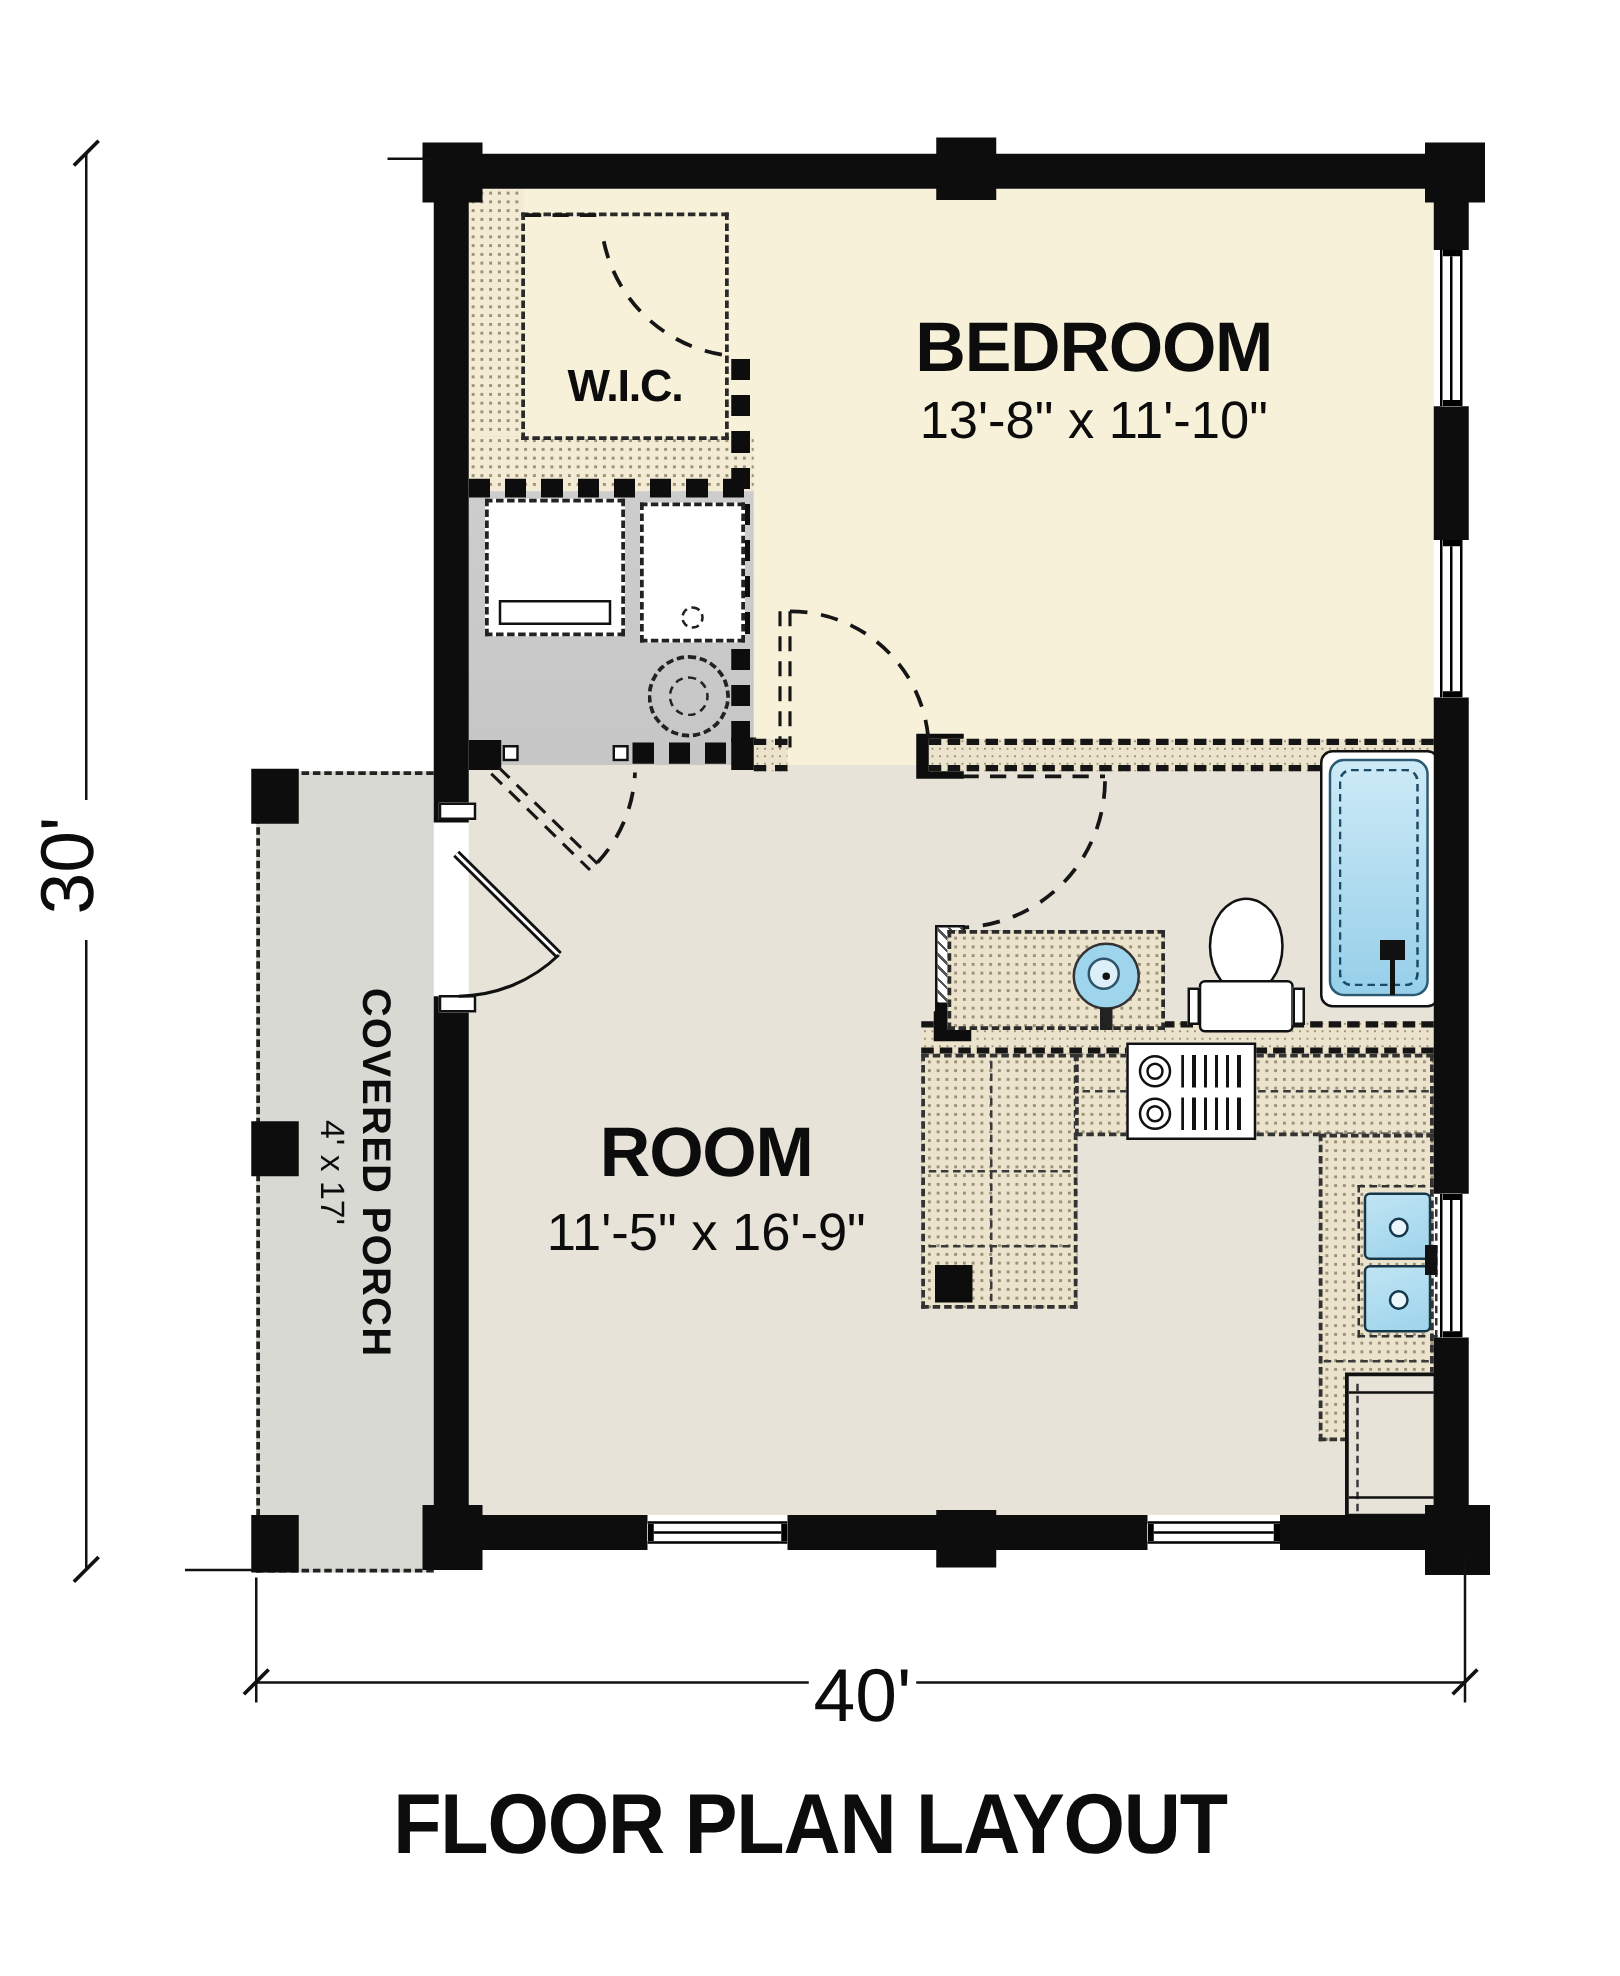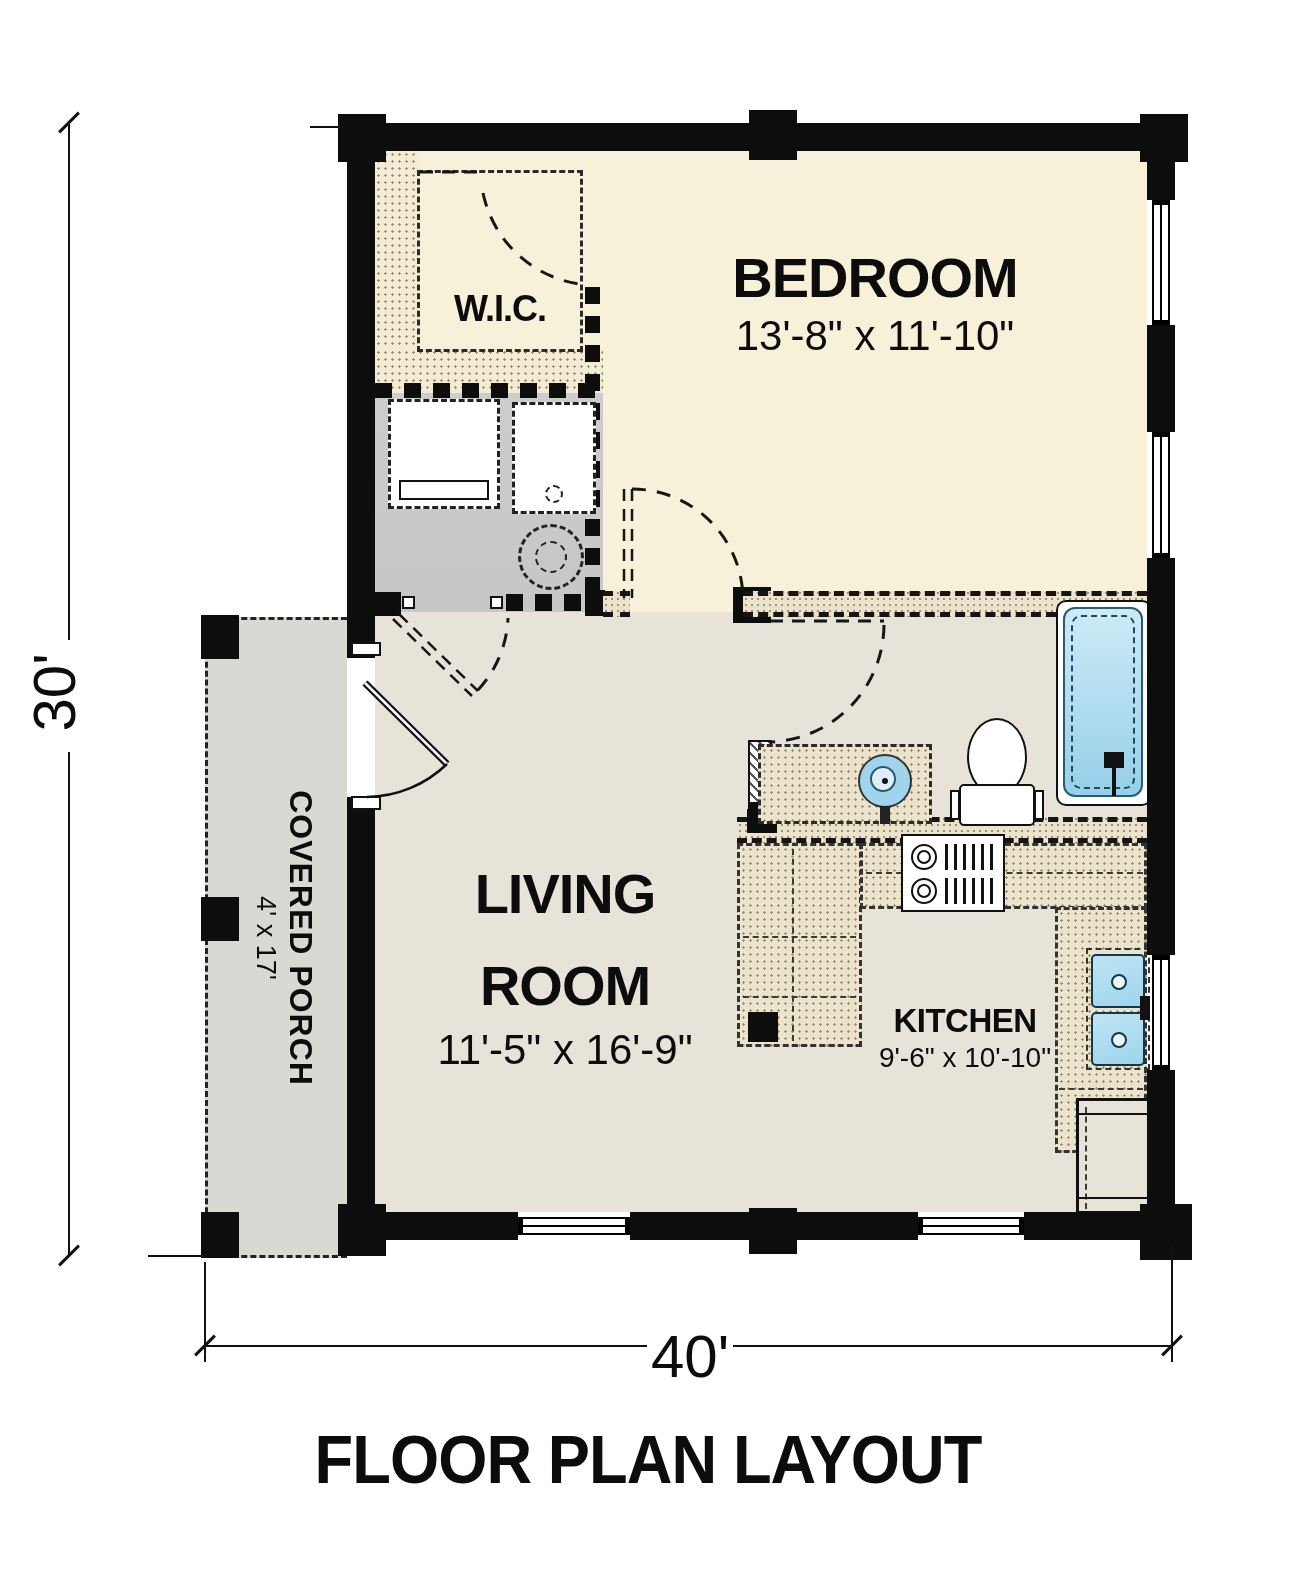--- a/index.html
+++ b/index.html
@@ -190,29 +190,24 @@
     <div>BEDROOM</div>
     <div class="sz" style="font-size:42px;margin-top:2px">13'-8" x 11'-10"</div>
   </div>
 
   <div class="lbl" style="left:417px;top:288px;width:166px;font-size:36px">
     <div>W.I.C.</div>
   </div>
 
 
   <div class="lbl" style="left:383px;top:862px;width:364px;font-size:56px">
-    <div>LIVING</div>
     <div style="margin-top:28px">ROOM</div>
     <div class="sz" style="font-size:42px;margin-top:8px">11'-5" x 16'-9"</div>
   </div>
 
-  <div class="lbl" style="left:792px;top:1002px;width:346px;font-size:33px;letter-spacing:-0.5px">
-    <div>KITCHEN</div>
-    <div class="sz" style="font-size:28px;margin-top:2px">9'-6" x 10'-10"</div>
-  </div>
 
   <div class="lbl" style="left:-3px;top:896px;width:560px;height:84px;font-size:32px;letter-spacing:1px;transform:rotate(90deg)">
     <div>COVERED PORCH</div>
     <div class="sz" style="font-size:27px;margin-top:2px">4' x 17'</div>
   </div>
 
   <div class="dimline" style="left:68px;top:123px;width:2px;height:517px"></div>
   <div class="dimline" style="left:68px;top:752px;width:2px;height:504px"></div>
   <div class="tick" style="left:55px;top:121px"></div>
   <div class="tick" style="left:55px;top:1254px"></div>

